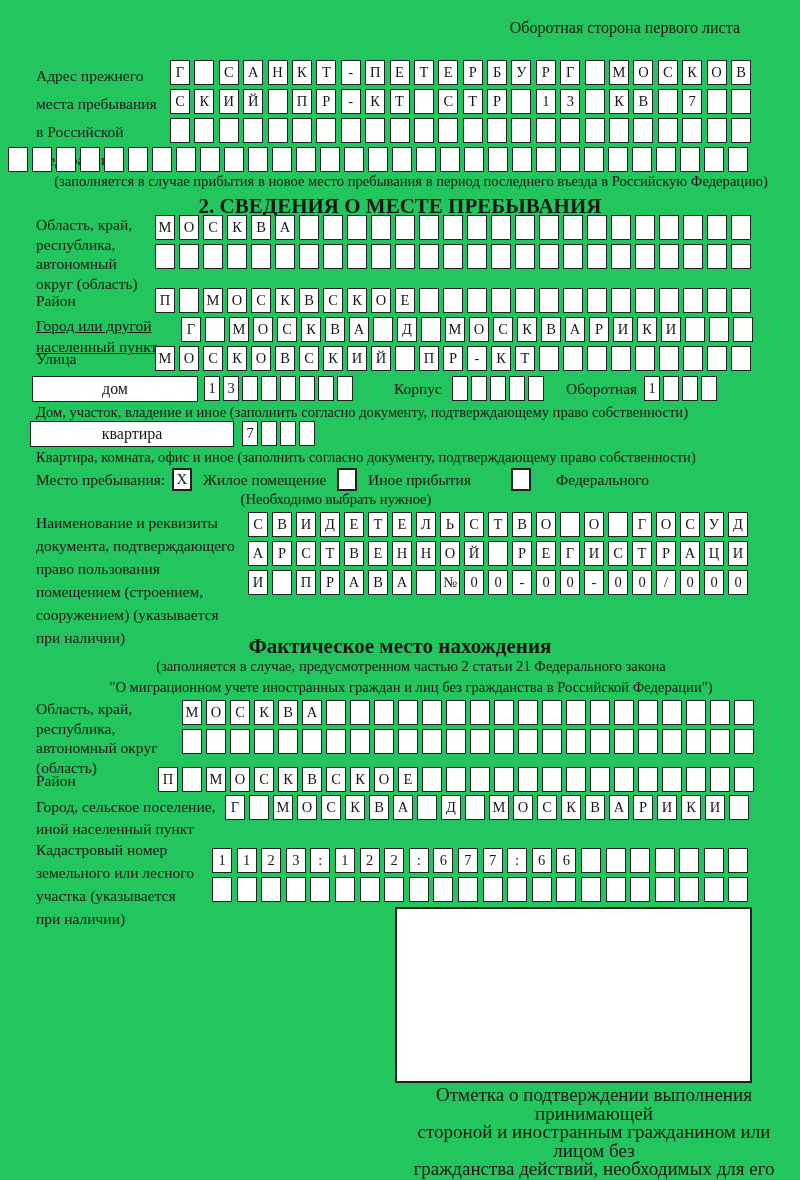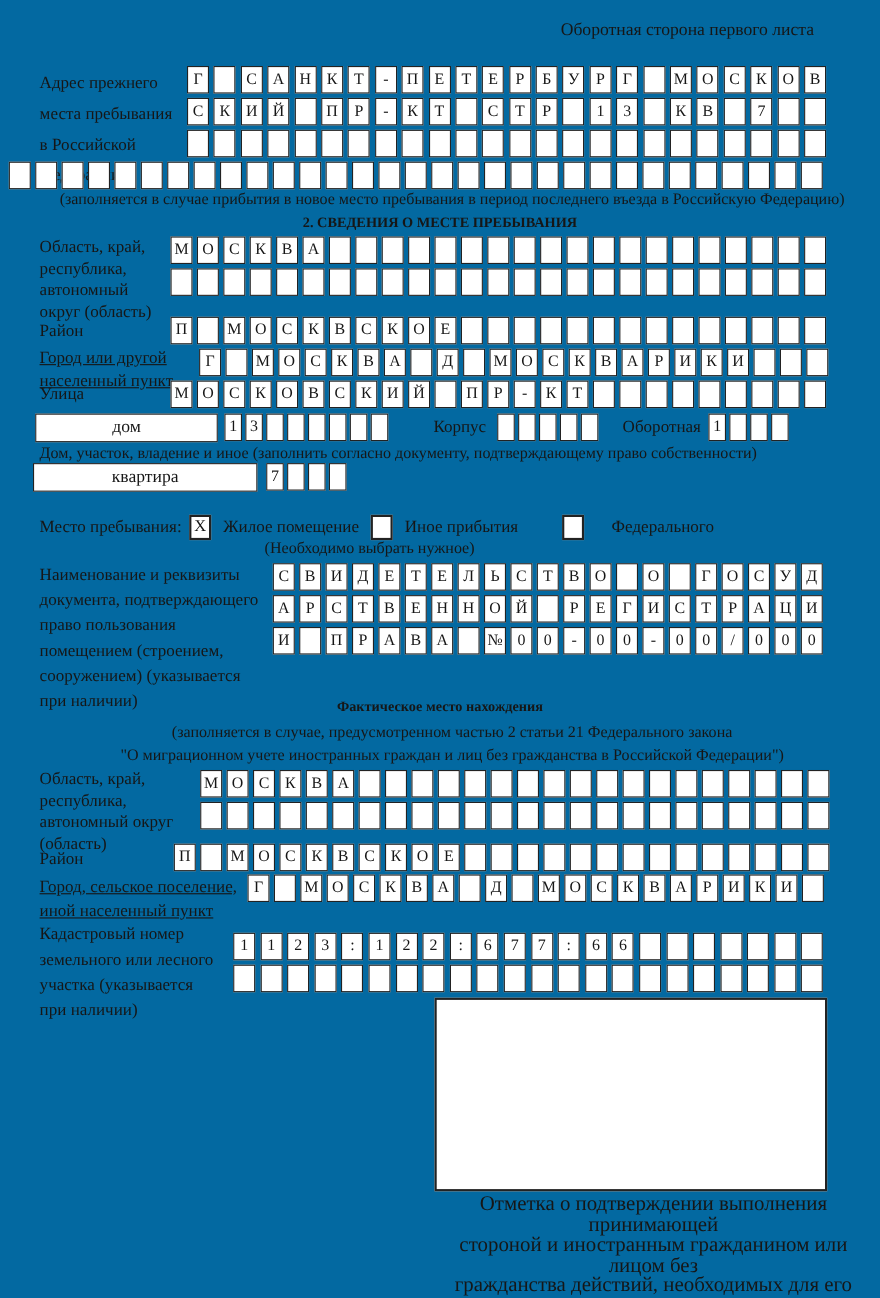--- a/index.html
+++ b/index.html
@@ -1,32 +1,32 @@
 <!DOCTYPE html>
 <html><head>
 <meta charset="utf-8">
 <style>
   * { margin:0; padding:0; box-sizing:border-box; }
   html,body { background:#ffffff; }
   .page {
-    position:relative; width:800px; height:1180px; background:#0369a1;
+    position:relative; width:800px; height:1180px; background:#22c55e;
     font-family:"Liberation Serif", serif; color:#161616; overflow:hidden;
   }
   .hdr { position:absolute; top:19px; right:60px; font-size:16px; }
   .lbl { position:absolute; font-size:15.5px; }
   .lh28 { line-height:28px; }
   .lh23 { line-height:23px; }
-  .lh22 { line-height:22px;text-decoration:underline; }
+  .lh22 { line-height:22px; }
   .lh21 { line-height:21px;text-decoration:underline; }
   .lh195 { line-height:19.5px; }
   .txt { position:absolute; font-size:15.5px; white-space:nowrap; }
   .cap { position:absolute; font-size:14.6px; white-space:nowrap; }
   .capw { position:absolute; font-size:14.6px; }
   .center { left:0; width:100%; text-align:center;padding-left:22px; }
-  .title { position:absolute; left:0; width:100%; text-align:center; font-weight:bold; font-size:13px; }
+  .title { position:absolute; left:0; width:100%; text-align:center; font-weight:bold; font-size:21px; }
   .cells { position:absolute; display:flex; gap:4px; }
   .cells.g44 { gap:4.4px; }
   .cells.g46 { gap:4.6px; }
   .cells.sm { gap:3px; }
   .cell {
     flex:0 0 20px; width:20px; height:25px; border:1.7px solid #222;
     display:flex; align-items:center; justify-content:center;
     font-size:14.5px; background:#fff;
   }
   .cells.sm .cell { flex:0 0 16px; width:16px; }
@@ -333,20 +333,21 @@
     </div>
   <div class="cap" style="left:36px;top:404px">Дом, участок, владение и иное (заполнить согласно документу, подтверждающему право собственности)</div>
 
   <div class="wbox" style="left:30px;top:421px;width:204px;height:26px">квартира</div>
   <div class="cells sm" style="left:242px;top:421px">
       <span class="cell">7</span>
       <span class="cell"></span>
       <span class="cell"></span>
       <span class="cell"></span>
     </div>
+  <div class="cap" style="left:36px;top:449px">Квартира, комната, офис и иное (заполнить согласно документу, подтверждающему право собственности)</div>
 
   <div class="txt" style="left:36px;top:471px">Место пребывания:</div>
   <div class="cb" style="left:172px;top:468px">X</div>
   <div class="txt" style="left:203px;top:471px">Жилое помещение</div>
   <div class="cb" style="left:337px;top:468px"></div>
   <div class="txt" style="left:368px;top:471px">Иное прибытия</div>
   <div class="cb" style="left:511px;top:468px"></div>
   <div class="txt" style="left:556px;top:471px">Федерального</div>
   <div class="cap" style="left:161px;top:491px;width:350px;text-align:center;white-space:normal">(Необходимо выбрать нужное)</div>
 

